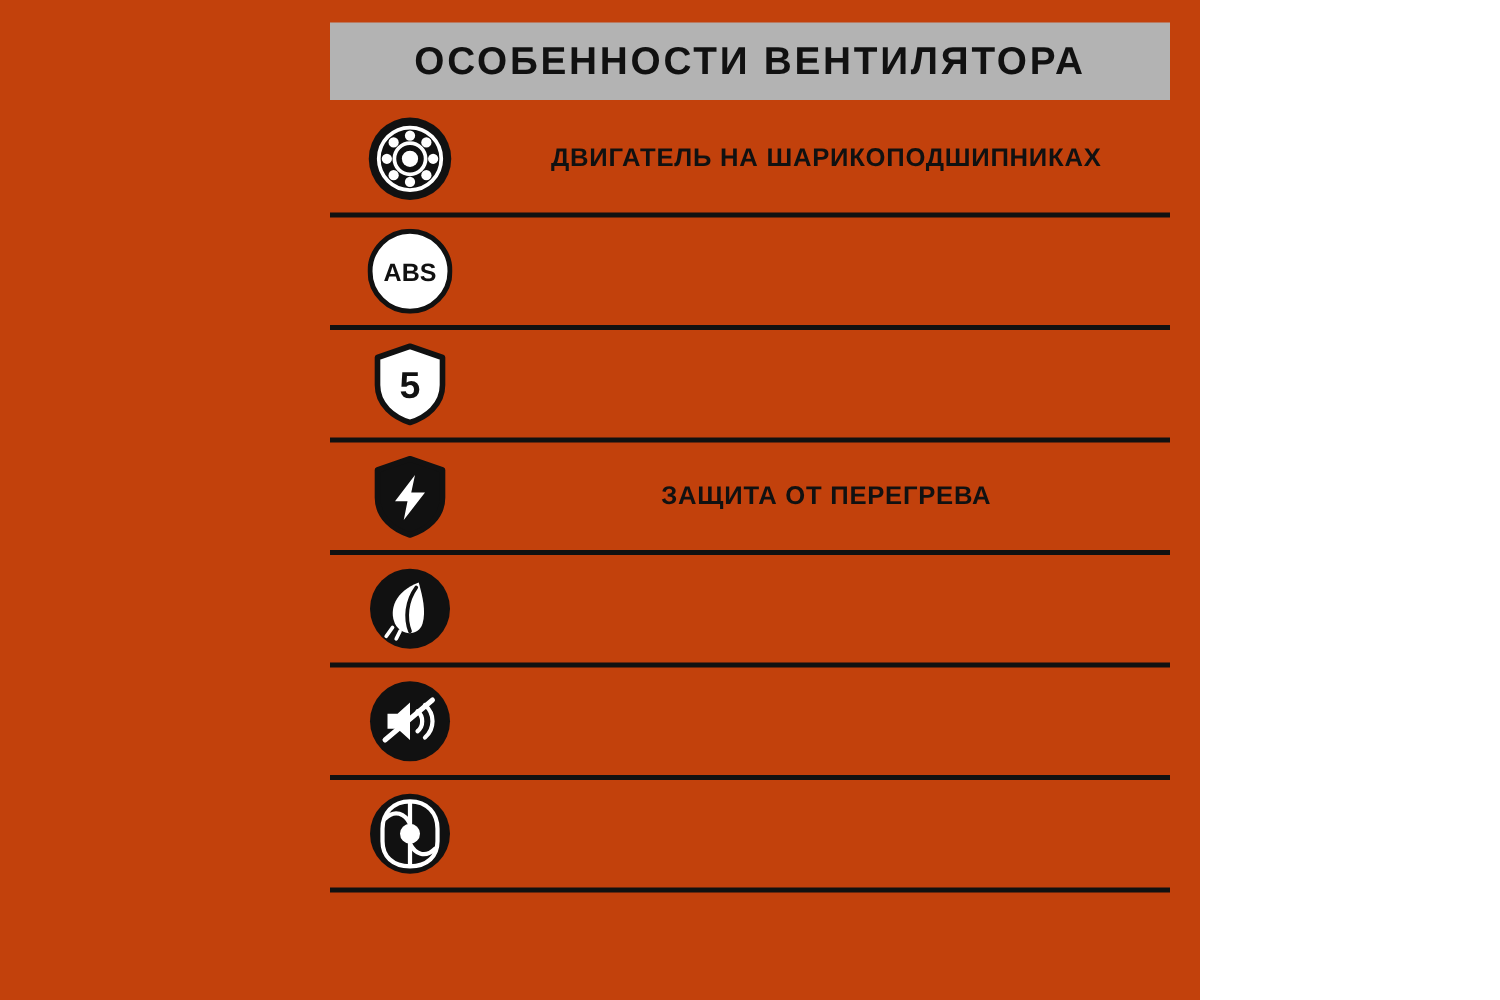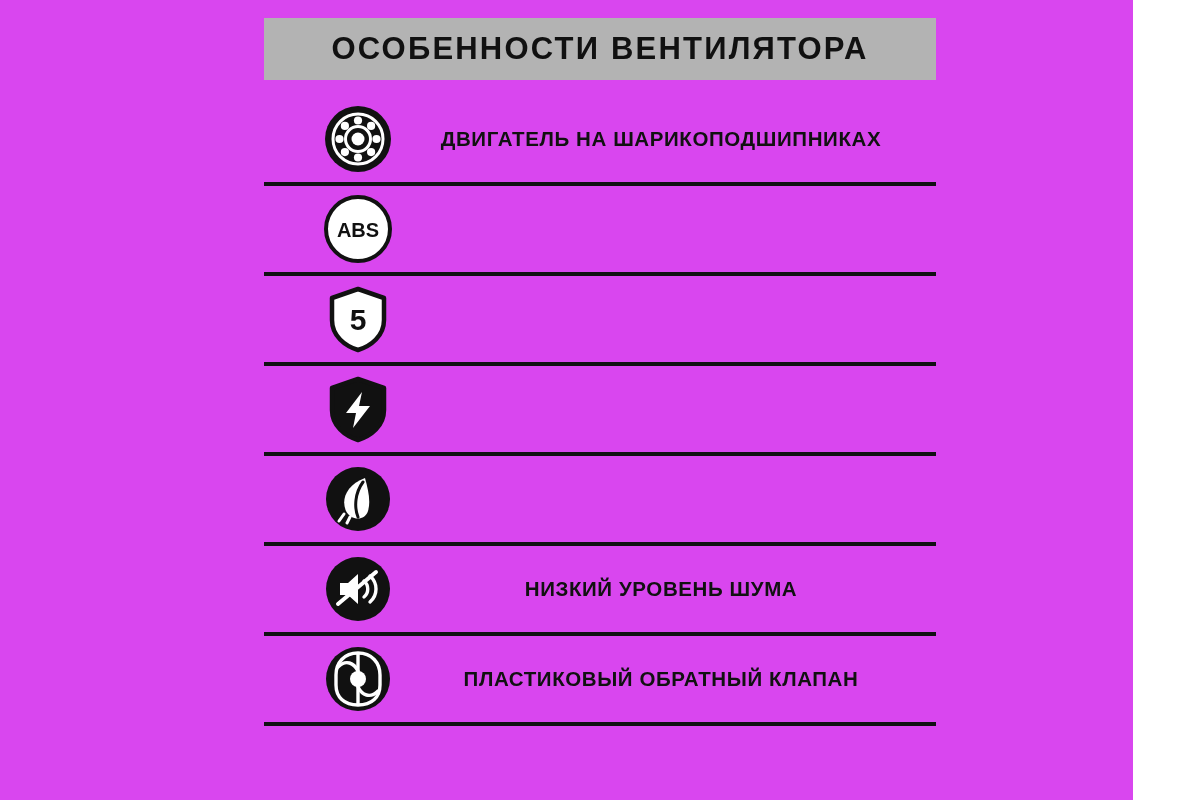--- a/index.html
+++ b/index.html
@@ -8,23 +8,23 @@
     background: #ffffff;
   }
   body {
     width: 1200px;
     height: 800px;
     font-family: "Liberation Sans", sans-serif;
     overflow: hidden;
   }
   .sheet {
     position: relative;
-    width: 1133px;
+    width: 960px;
     height: 800px;
-    background: #d946ef;
+    background: #c2410c;
   }
   .panel {
     position: absolute;
     left: 264px;
     top: 18px;
     width: 672px;
   }
   .title-bar {
     background: #b3b3b3;
     height: 62px;
@@ -34,38 +34,38 @@
   }
   .title-text {
     font-size: 31px;
     font-weight: bold;
     letter-spacing: 2.2px;
     color: #111111;
     text-transform: uppercase;
     white-space: nowrap;
   }
   .rows {
-    margin-top: 16px;
+    margin-top: 4px;
   }
   .row {
     display: flex;
     align-items: center;
     height: 86px;
     border-bottom: 4px solid #111111;
     position: relative;
   }
   .row:last-child {
     border-bottom: 4px solid #111111;
   }
   .icon-cell {
     width: 128px;
     min-width: 128px;
     display: flex;
     align-items: center;
-    justify-content: flex-end;
+    justify-content: center;
   }
   .label-cell {
     flex: 1;
     display: flex;
     align-items: center;
     justify-content: center;
     padding-right: 6px;
   }
   .label-text {
     font-size: 20.5px;
@@ -140,20 +140,23 @@
 
       <div class="row">
         <div class="icon-cell">
           <span>
             <svg width="68" height="68" viewBox="0 0 68 68">
               <path d="M34 4 L60 13 L60 35 C60 51 47 61 34 65 C21 61 8 51 8 35 L8 13 Z" fill="#111111" stroke="#111111" stroke-width="4.5" stroke-linejoin="round"></path>
               <path d="M38 17 L22 38 L32 38 L29 53 L46 31 L35 31 Z" fill="#ffffff"></path>
             </svg>
           </span>
         </div>
+        <div class="label-cell">
+          <div class="label-text">ЗАЩИТА ОТ ПЕРЕГРЕВА</div>
+        </div>
       </div>
 
       <div class="row">
         <div class="icon-cell">
           <span>
             <svg width="68" height="68" viewBox="0 0 68 68">
               <circle cx="34" cy="34" r="32" fill="#111111"></circle>
               <path d="M41 13 C22 20 17 35 22 46 C27 56 41 56 44 46 C47 36 44 24 41 13 Z" fill="#ffffff"></path>
               <path d="M34 52 C30 42 31 28 39 17" fill="none" stroke="#111111" stroke-width="3" stroke-linecap="round"></path>
               <path d="M20 49 L15 56" stroke="#ffffff" stroke-width="3" stroke-linecap="round"></path>
@@ -167,40 +170,34 @@
         <div class="icon-cell">
           <span>
             <svg width="68" height="68" viewBox="0 0 68 68">
               <circle cx="34" cy="34" r="32" fill="#111111"></circle>
               <path d="M16 28 L24 28 L34 19 L34 49 L24 40 L16 40 Z" fill="#ffffff"></path>
               <path d="M40 26 C45 30 45 38 40 42" fill="none" stroke="#ffffff" stroke-width="3.4" stroke-linecap="round"></path>
               <path d="M46 21 C54 28 54 40 46 47" fill="none" stroke="#ffffff" stroke-width="3.4" stroke-linecap="round"></path>
               <path d="M14 49 L52 17" stroke="#ffffff" stroke-width="4" stroke-linecap="round"></path>
             </svg>
           </span>
-        </div>
-        <div class="label-cell">
-          <div class="label-text">НИЗКИЙ УРОВЕНЬ ШУМА</div>
         </div>
       </div>
 
 
       <div class="row">
         <div class="icon-cell">
           <span>
             <svg width="68" height="68" viewBox="0 0 68 68">
               <circle cx="34" cy="34" r="32" fill="#111111"></circle>
               <path d="M34 8 C20 8 12 18 12 30 L12 40 C12 52 20 60 34 60 C48 60 56 52 56 40 L56 30 C56 18 48 8 34 8 Z" fill="none" stroke="#ffffff" stroke-width="3.4"></path>
               <line x1="34" y1="8" x2="34" y2="60" stroke="#ffffff" stroke-width="3.4"></line>
               <circle cx="34" cy="34" r="8" fill="#ffffff"></circle>
               <path d="M14 22 C22 14 30 18 34 26" fill="none" stroke="#ffffff" stroke-width="3.4" stroke-linecap="round"></path>
               <path d="M54 46 C46 54 38 50 34 42" fill="none" stroke="#ffffff" stroke-width="3.4" stroke-linecap="round"></path>
             </svg>
           </span>
         </div>
-        <div class="label-cell">
-          <div class="label-text">ПЛАСТИКОВЫЙ ОБРАТНЫЙ КЛАПАН</div>
-        </div>
       </div>
 
     </div>
   </div>
 </div>
 
 </body></html>

